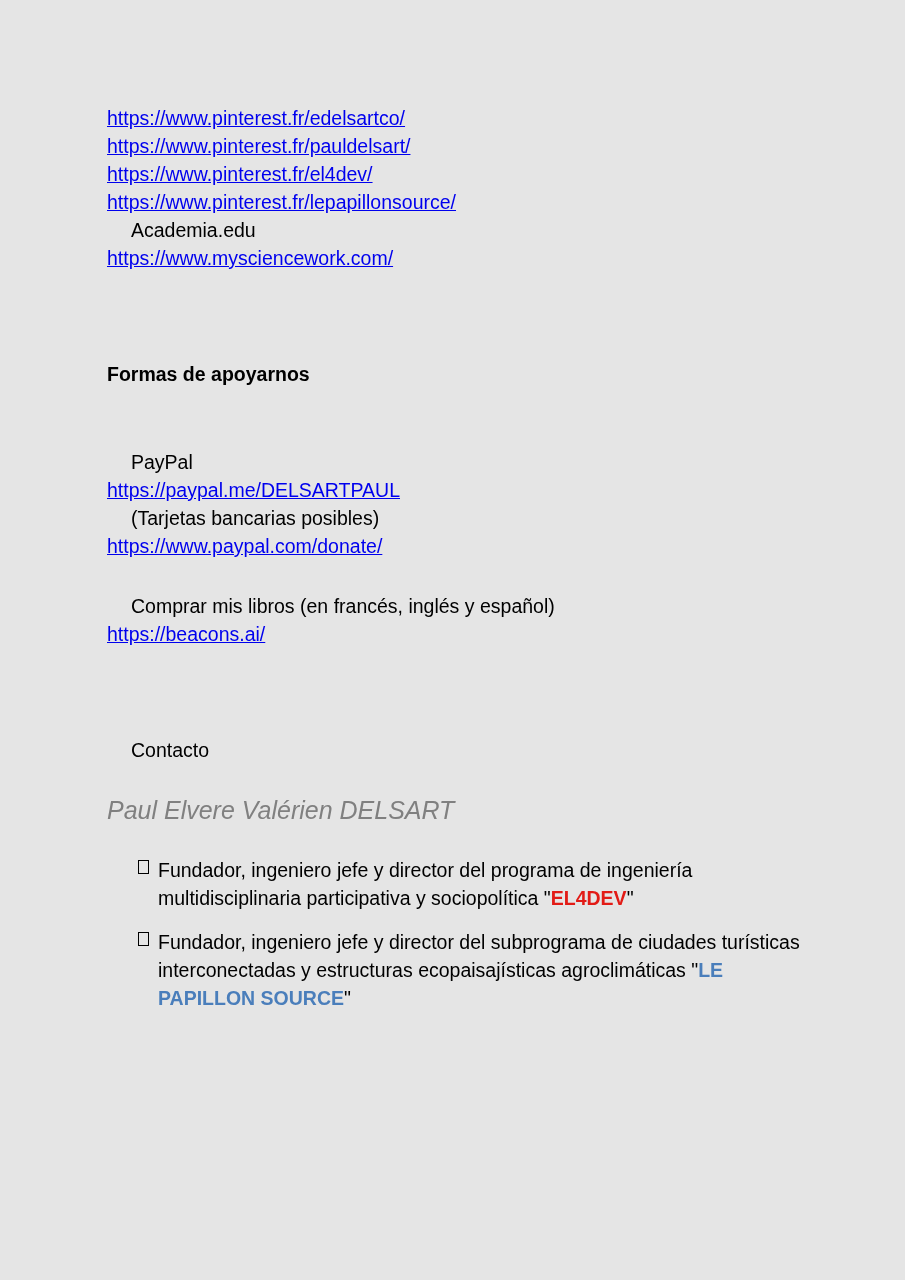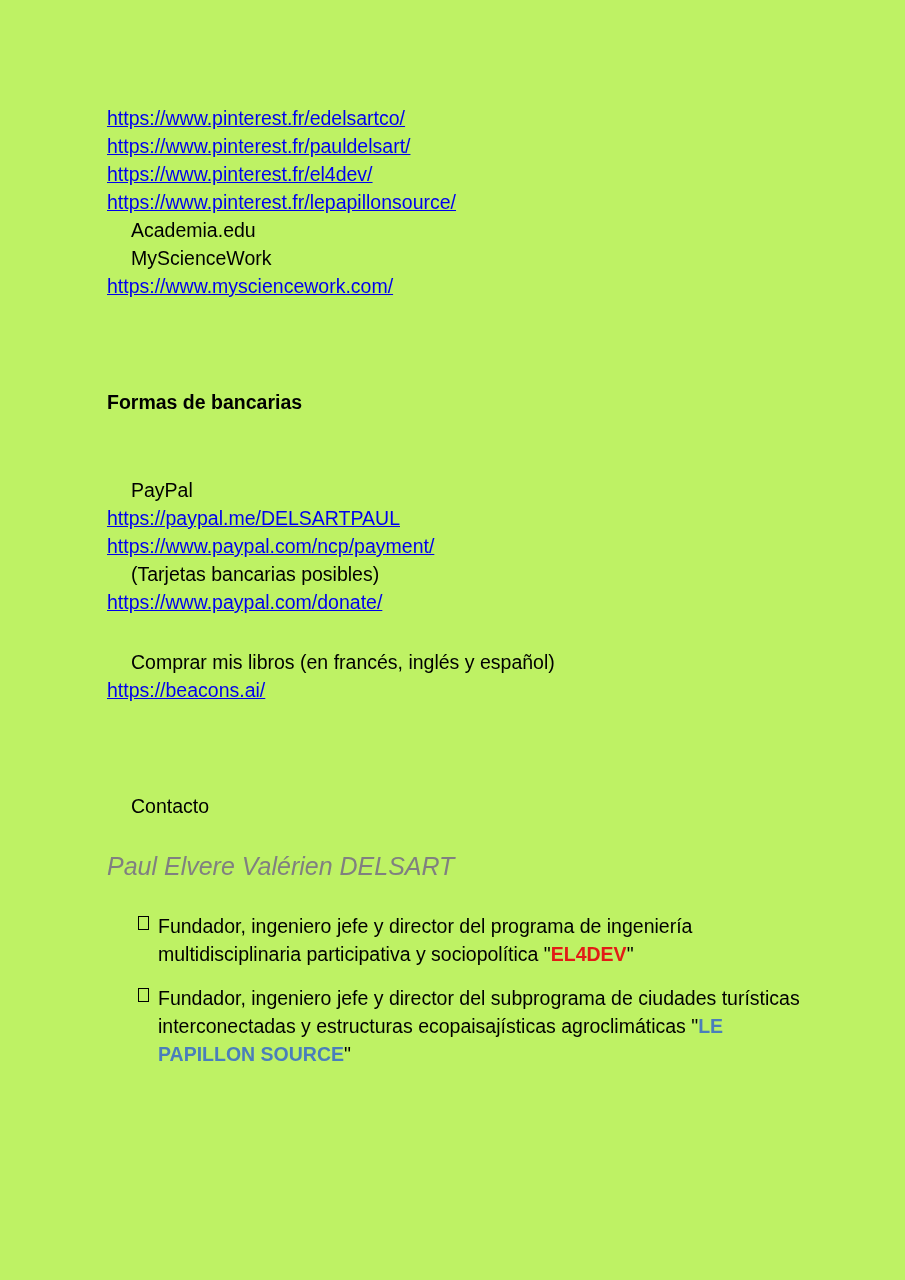--- a/index.html
+++ b/index.html
@@ -11,21 +11,21 @@
     width: 905px;
     height: 1280px;
     font-family: "Liberation Sans", sans-serif;
     color: #000000;
     -webkit-font-smoothing: antialiased;
   }
   .page {
     position: relative;
     width: 905px;
     height: 1280px;
-    background: #bef264;
+    background: #e5e5e5;
     box-sizing: border-box;
     padding: 0;
     overflow: hidden;
   }
   .content {
     position: absolute;
     left: 107px;
     top: 104px;
     width: 700px;
   }
@@ -103,34 +103,32 @@
 
 <div class="page">
   <div class="content">
 
     <div>
       <a class="link">https://www.pinterest.fr/edelsartco/</a>
       <a class="link">https://www.pinterest.fr/pauldelsart/</a>
       <a class="link">https://www.pinterest.fr/el4dev/</a>
       <a class="link">https://www.pinterest.fr/lepapillonsource/</a>
       <div class="line">Academia.edu</div>
-      <div class="line">MyScienceWork</div>
       <a class="link">https://www.mysciencework.com/</a>
     </div>
 
     <div class="spacer-xl"></div>
 
-    <div class="heading-bold">Formas de bancarias</div>
+    <div class="heading-bold">Formas de apoyarnos</div>
 
     <div class="spacer-lg"></div>
 
     <div>
       <div class="line">PayPal</div>
       <a class="link">https://paypal.me/DELSARTPAUL</a>
-      <a class="link">https://www.paypal.com/ncp/payment/</a>
       <div class="line">(Tarjetas bancarias posibles)</div>
       <a class="link">https://www.paypal.com/donate/</a>
     </div>
 
     <div class="spacer-md"></div>
 
     <div>
       <div class="line">Comprar mis libros (en francés, inglés y español)</div>
       <a class="link">https://beacons.ai/</a>
     </div>

